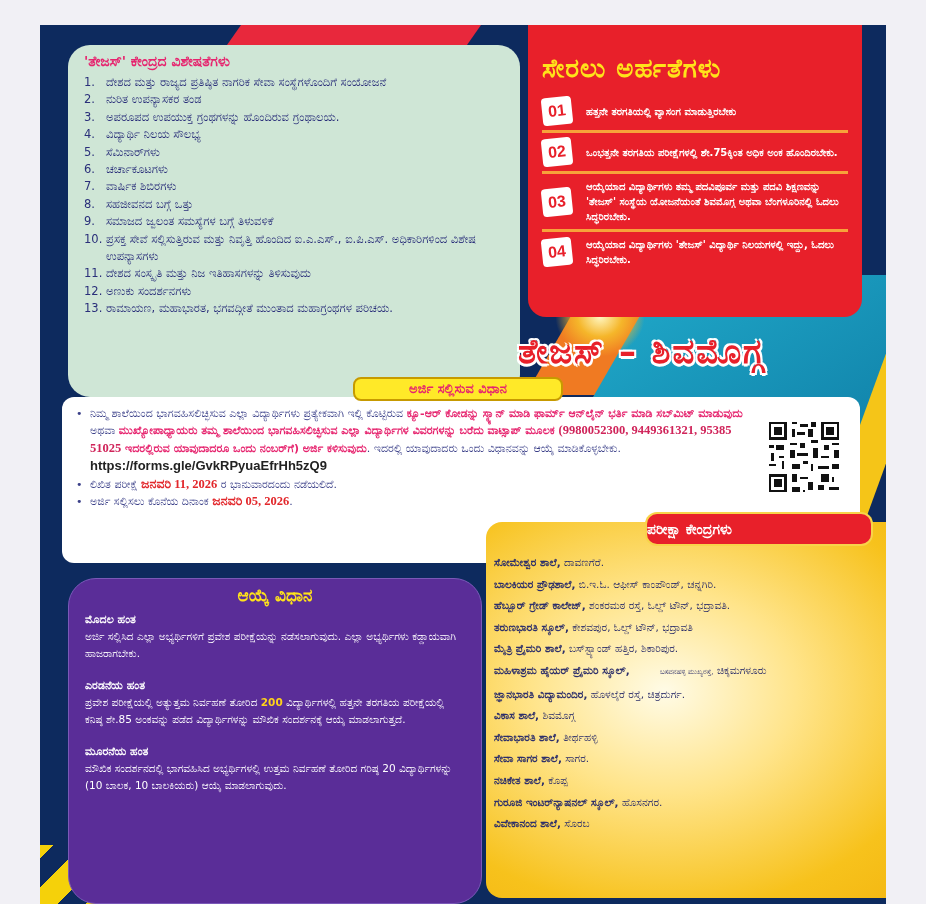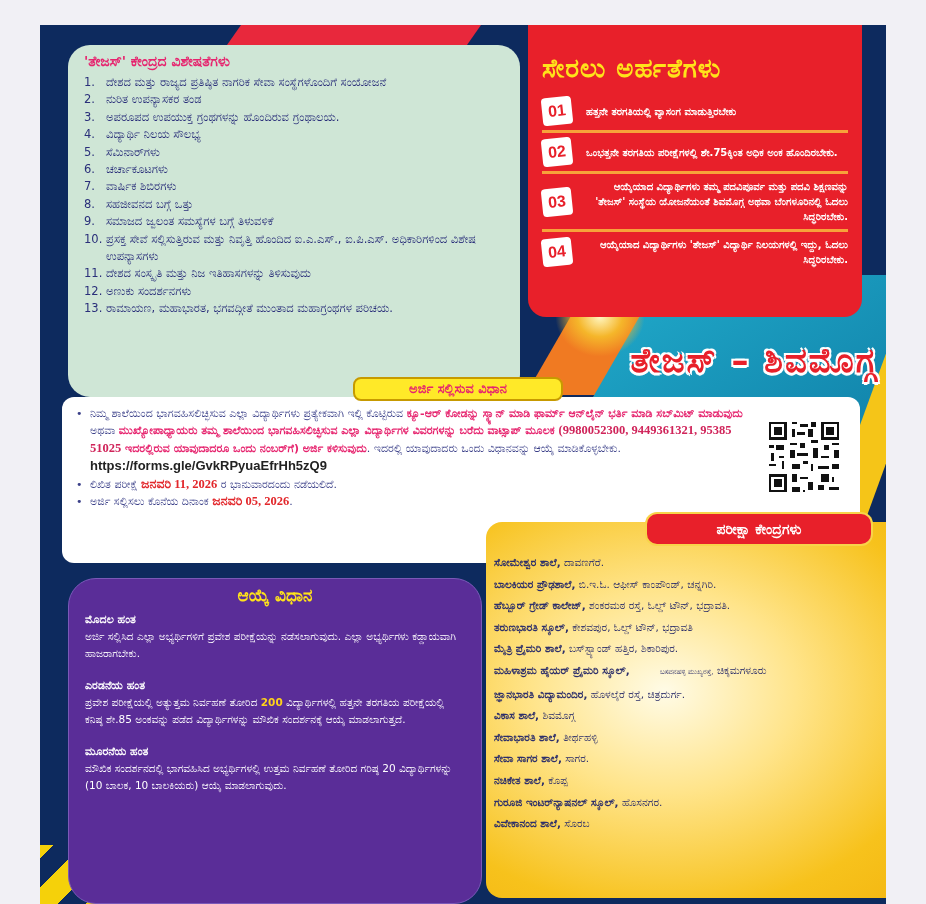--- a/index.html
+++ b/index.html
@@ -35,31 +35,31 @@
     color: #fff;
   }
   .eligibility h2 { text-align: left; color: #ffe31a; font-size: 26px; font-weight: bold; margin-bottom: 8px; letter-spacing: 1px; }
   .elig-item { display: flex; align-items: center; padding: 5px 0; border-bottom: 3px solid #f7a23a; }
   .elig-item:last-child { border-bottom: none; }
   .elig-badge {
     flex: none; width: 30px; height: 28px; background: #fff; color: #e8202a; font-weight: bold;
     font-size: 16px; border-radius: 4px; display: flex; align-items: center; justify-content: center;
     margin-right: 14px; transform: rotate(-6deg); font-family: "Liberation Sans", sans-serif;
   }
-  .elig-text { font-size: 10px; line-height: 15px; font-weight: bold; text-align: right; }
+  .elig-text { font-size: 10px; line-height: 15px; font-weight: bold; }
 
   
   .sunburst {
     position: absolute; left: 515px; top: 292px; width: 90px; height: 40px;
     background: radial-gradient(ellipse at 50% 0%, #fff6c0 0%, #f5b62a 35%, rgba(245,120,30,0) 70%);
   }
-  .brand { position: absolute; left: 478px; top: 306px; width: 360px; text-align: right;
+  .brand { position: absolute; left: 478px; top: 306px; width: 360px; text-align: left;
     font-size: 34px; font-weight: bold; color: #e8202a;
     text-shadow: -2px -2px 0 #fff, 2px -2px 0 #fff, -2px 2px 0 #fff, 2px 2px 0 #fff, 0 3px 0 #fff;
-    letter-spacing: 2px; margin-top: 9px; }
+    letter-spacing: 2px; }
 
   
   .apply-tab {
     position: absolute; left: 313px; top: 352px; width: 210px; height: 24px;
     background: #ffe928; border: 2px solid #c79a00; border-radius: 8px;
     color: #e6246e; font-weight: bold; font-size: 13px; text-align: center; line-height: 20px; z-index: 3;
   }
   .apply {
     position: absolute; left: 22px; top: 372px; width: 798px; height: 166px;
     background: #fff; border-radius: 12px; padding: 8px 28px 8px 14px;
@@ -76,21 +76,21 @@
 
   
   .centers {
     position: absolute; left: 446px; top: 497px; width: 446px; height: 376px;
     background: radial-gradient(ellipse at 40% 45%, #fffbe6 0%, #ffe48a 35%, #f7c21c 75%, #f3b510 100%);
     border-radius: 16px; padding: 30px 8px 8px 8px; color: #2d2f6a;
   }
   .centers-tab {
     position: absolute; left: 607px; top: 489px; width: 224px; height: 30px;
     background: #e8202a; border-radius: 10px; color: #fff; font-weight: bold; font-size: 14px;
-    text-align: center; line-height: 30px; z-index: 3; box-shadow: 0 0 0 2px #f8d34a;
+    line-height: 30px; z-index: 3; box-shadow: 0 0 0 2px #f8d34a;
   }
   .centers ul { list-style: none; font-size: 10.5px; line-height: 21.6px; }
   .centers li b { font-weight: bold; }
   .centers li .small { font-size: 7px; margin-left: 28px; }
 
   
   .selection {
     position: absolute; left: 28px; top: 553px; width: 414px; height: 326px;
     background: #5a2d98; border-radius: 28px; padding: 6px 16px 10px 16px; color: #fff;
     border: 1px solid #7a58b8;

